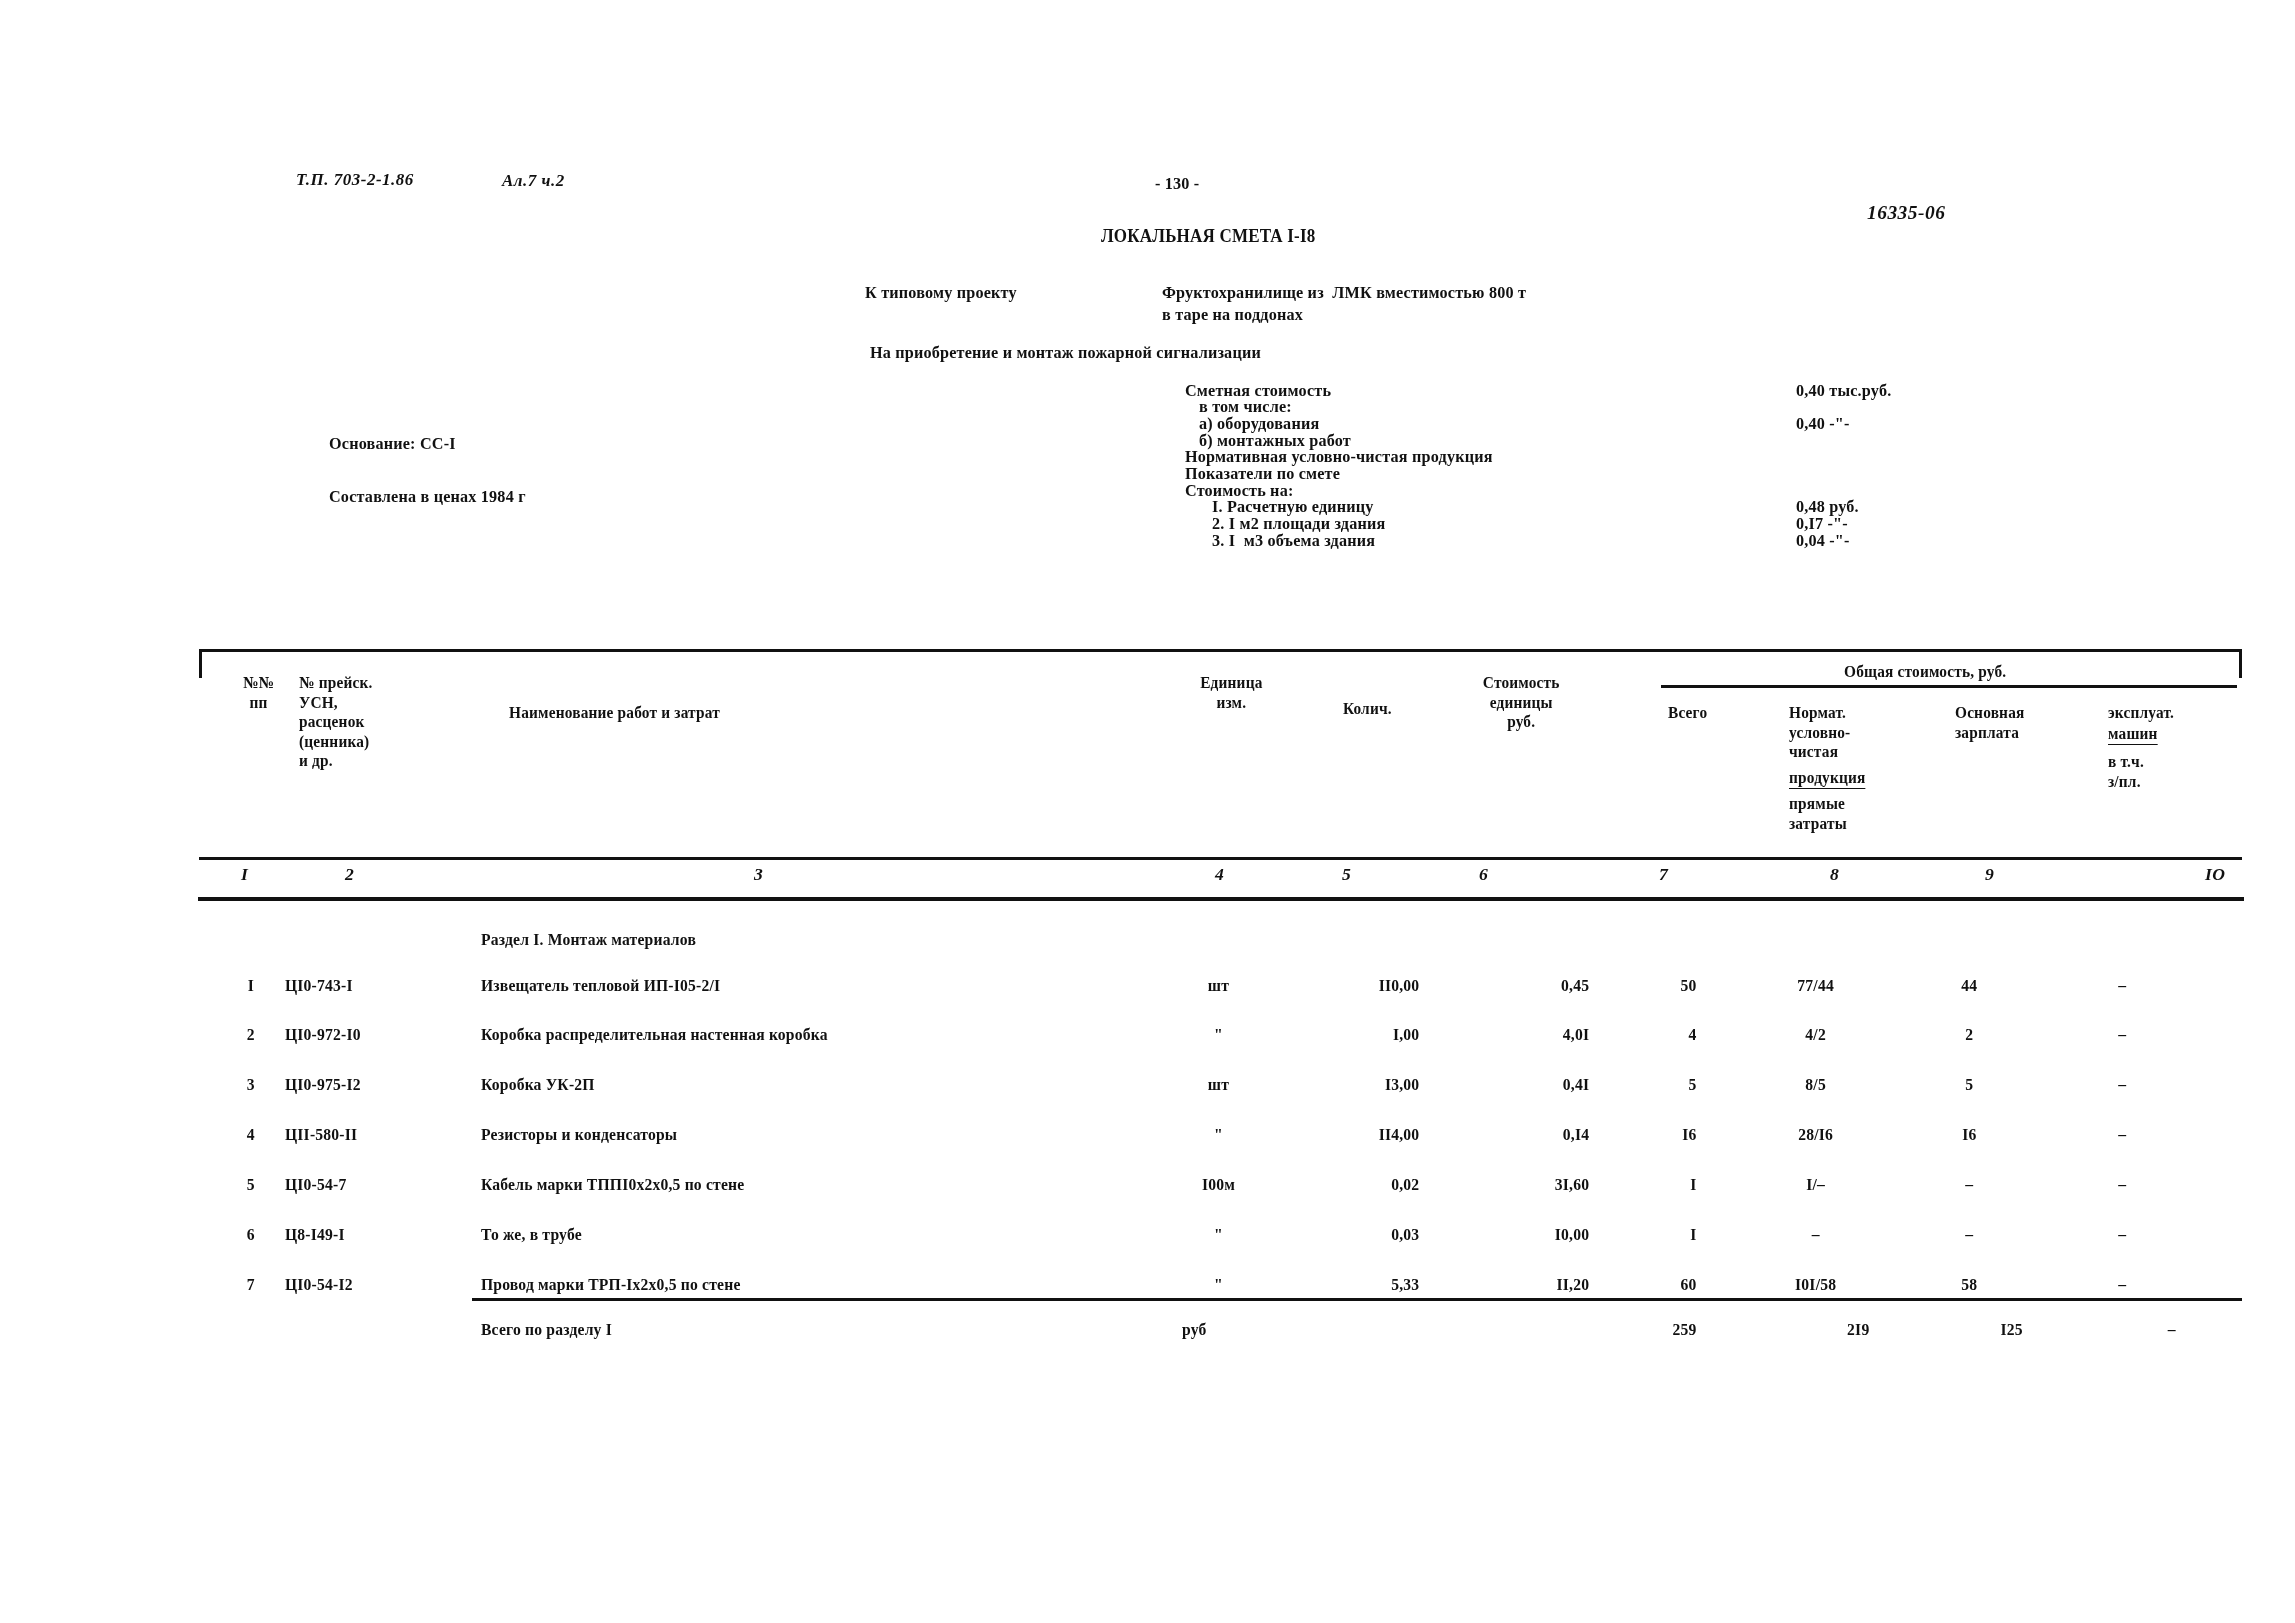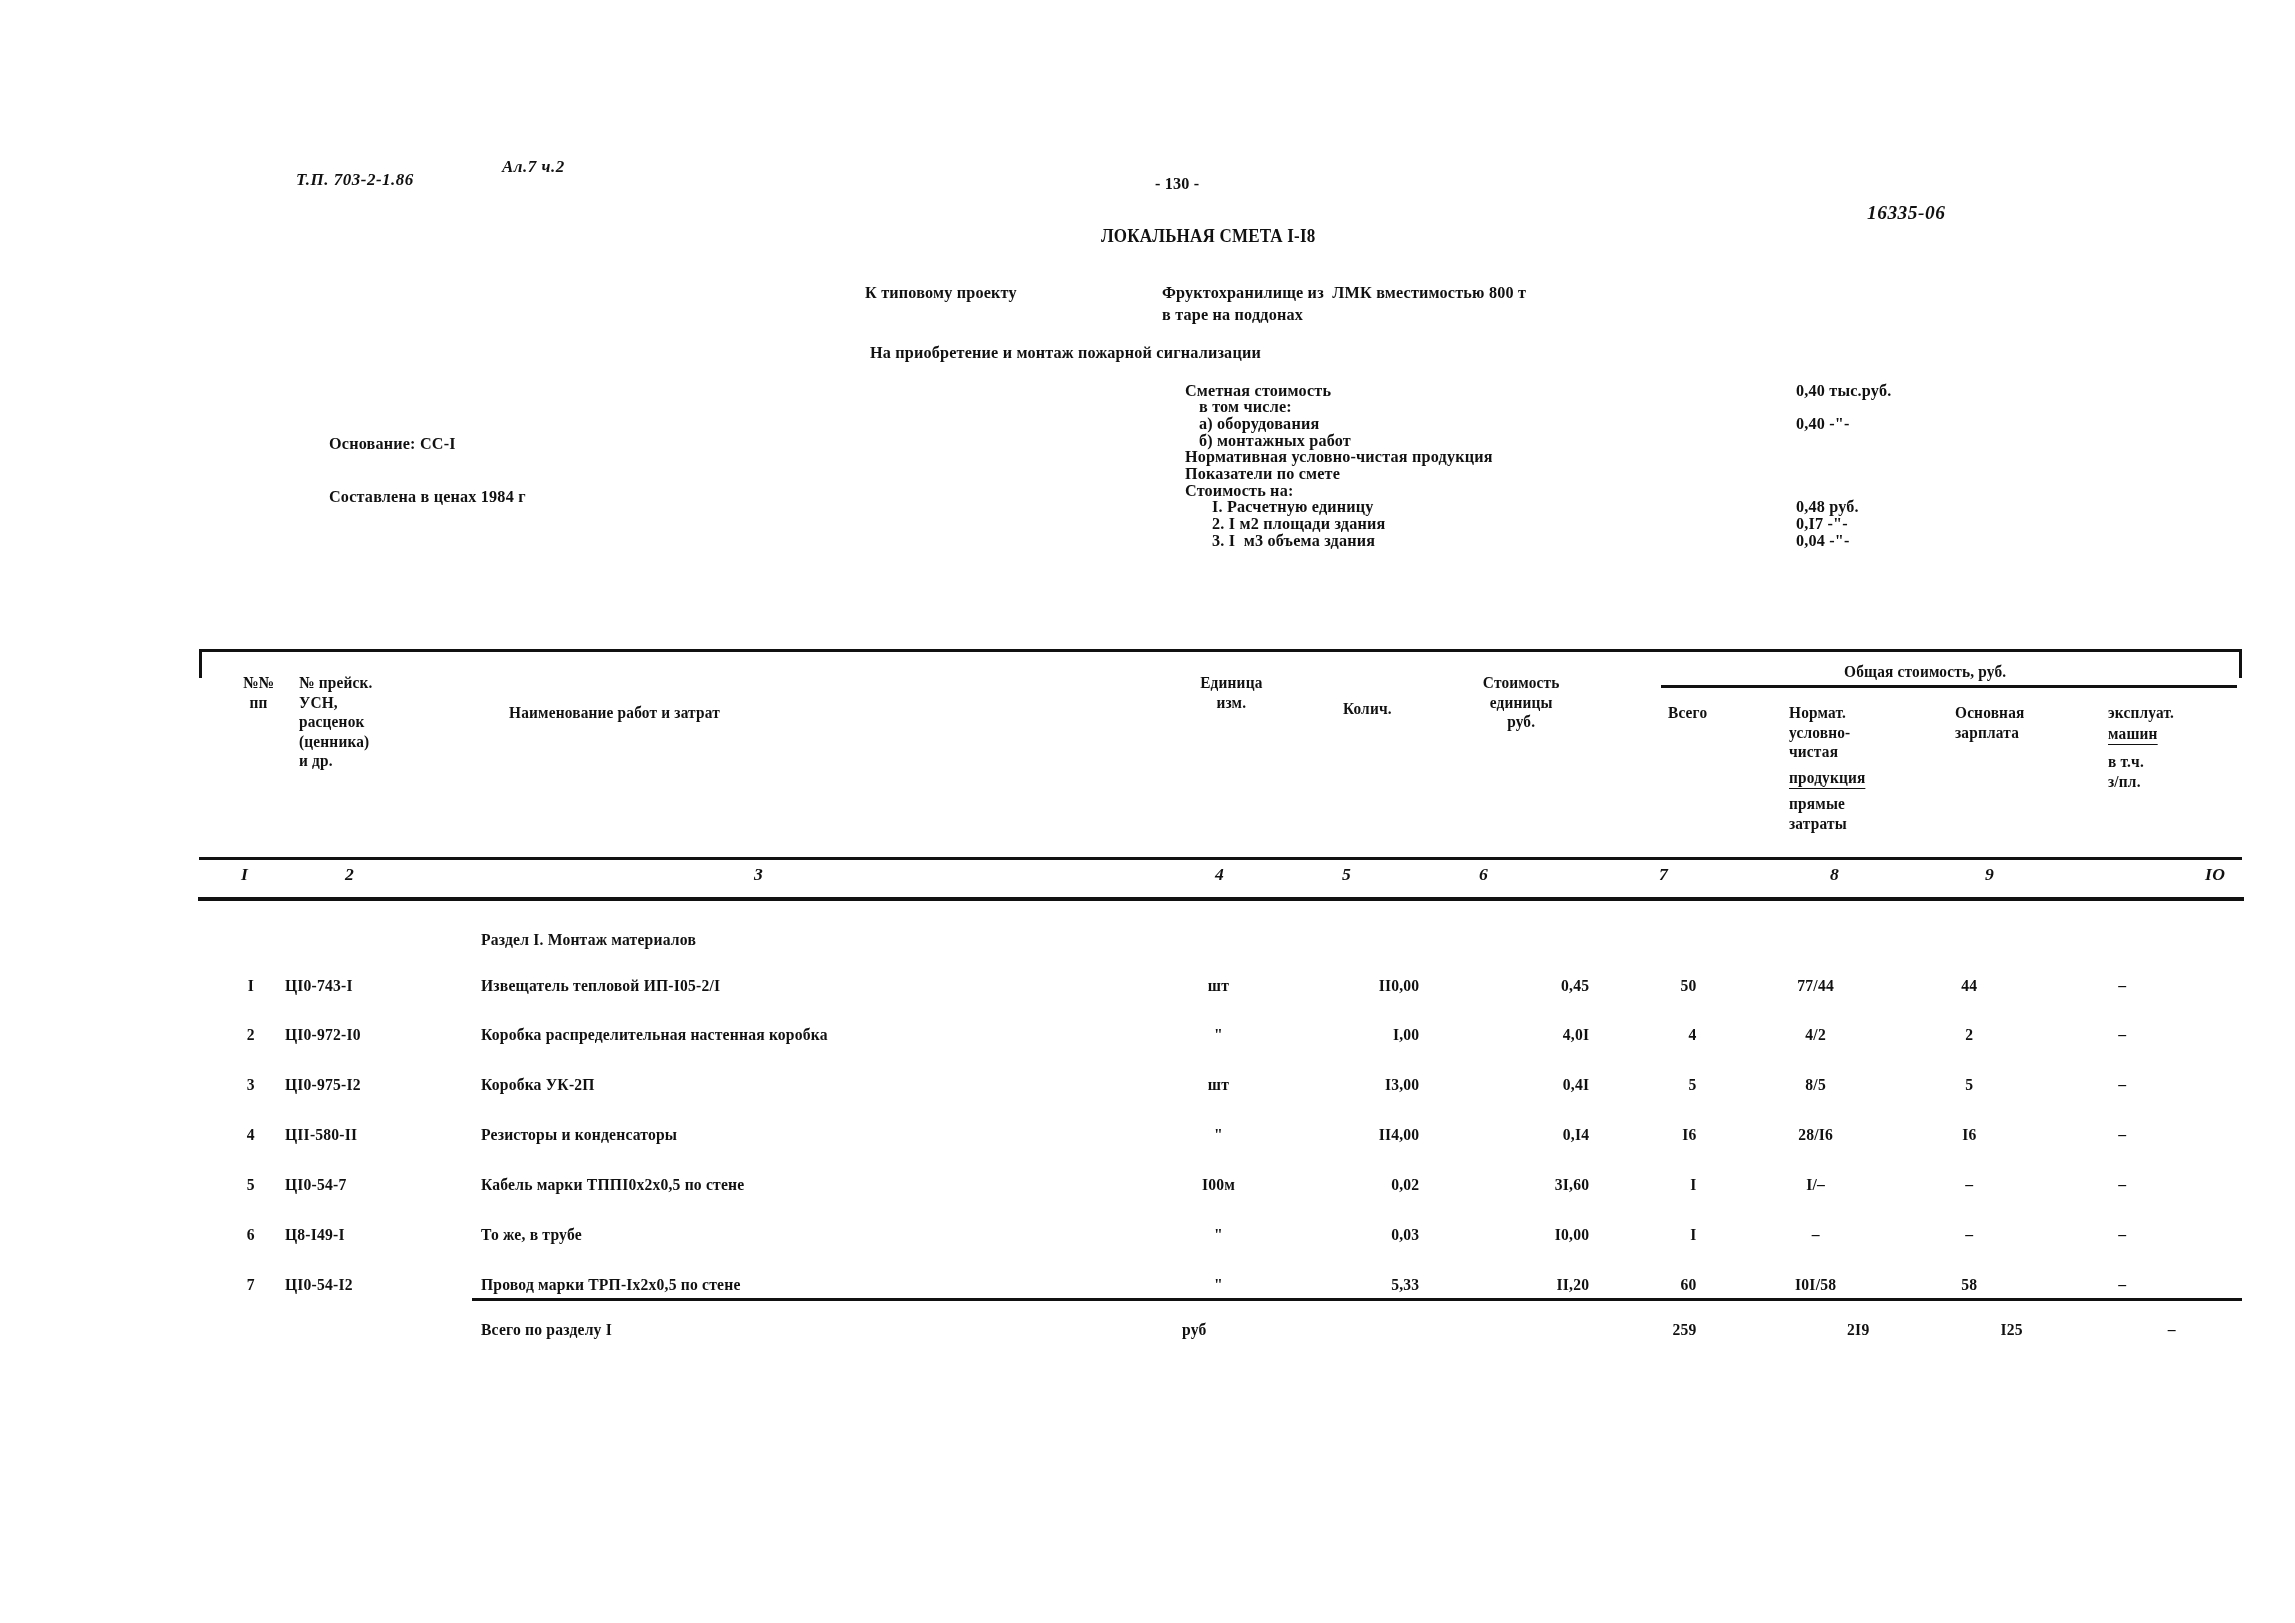--- a/index.html
+++ b/index.html
@@ -50,21 +50,21 @@
 
   
   .hcell{position:absolute;line-height:1.17;}
 </style>
 </head>
 <body>
 
 <div class="page">
 
   <div class="t hand f-hand" style="left:296px;top:171px;">Т.П. 703-2-1.86</div>
-  <div class="t hand f-hand" style="left:502px;top:158px;">Ал.7 ч.2</div>
+  <div class="t hand f-hand" style="left:502px;top:172px;">Ал.7 ч.2</div>
   <div class="t tw f-body" style="left:1155px;top:175px;">- 130 -</div>
   <div class="t hand f-hand" style="left:1867px;top:203px;font-size:19.4px;">16335-06</div>
 
   <div class="t tw f-title" style="left:1101px;top:227px;">ЛОКАЛЬНАЯ СМЕТА I-I8</div>
 
   <div class="t tw f-body" style="left:865px;top:284px;">К типовому проекту</div>
   <div class="t tw f-body" style="left:1162px;top:284px;">Фруктохранилище из  ЛМК вместимостью 800 т</div>
   <div class="t tw f-body" style="left:1162px;top:306px;">в таре на поддонах</div>
 
   <div class="t tw f-body" style="left:870px;top:344px;">На приобретение и монтаж пожарной сигнализации</div>

